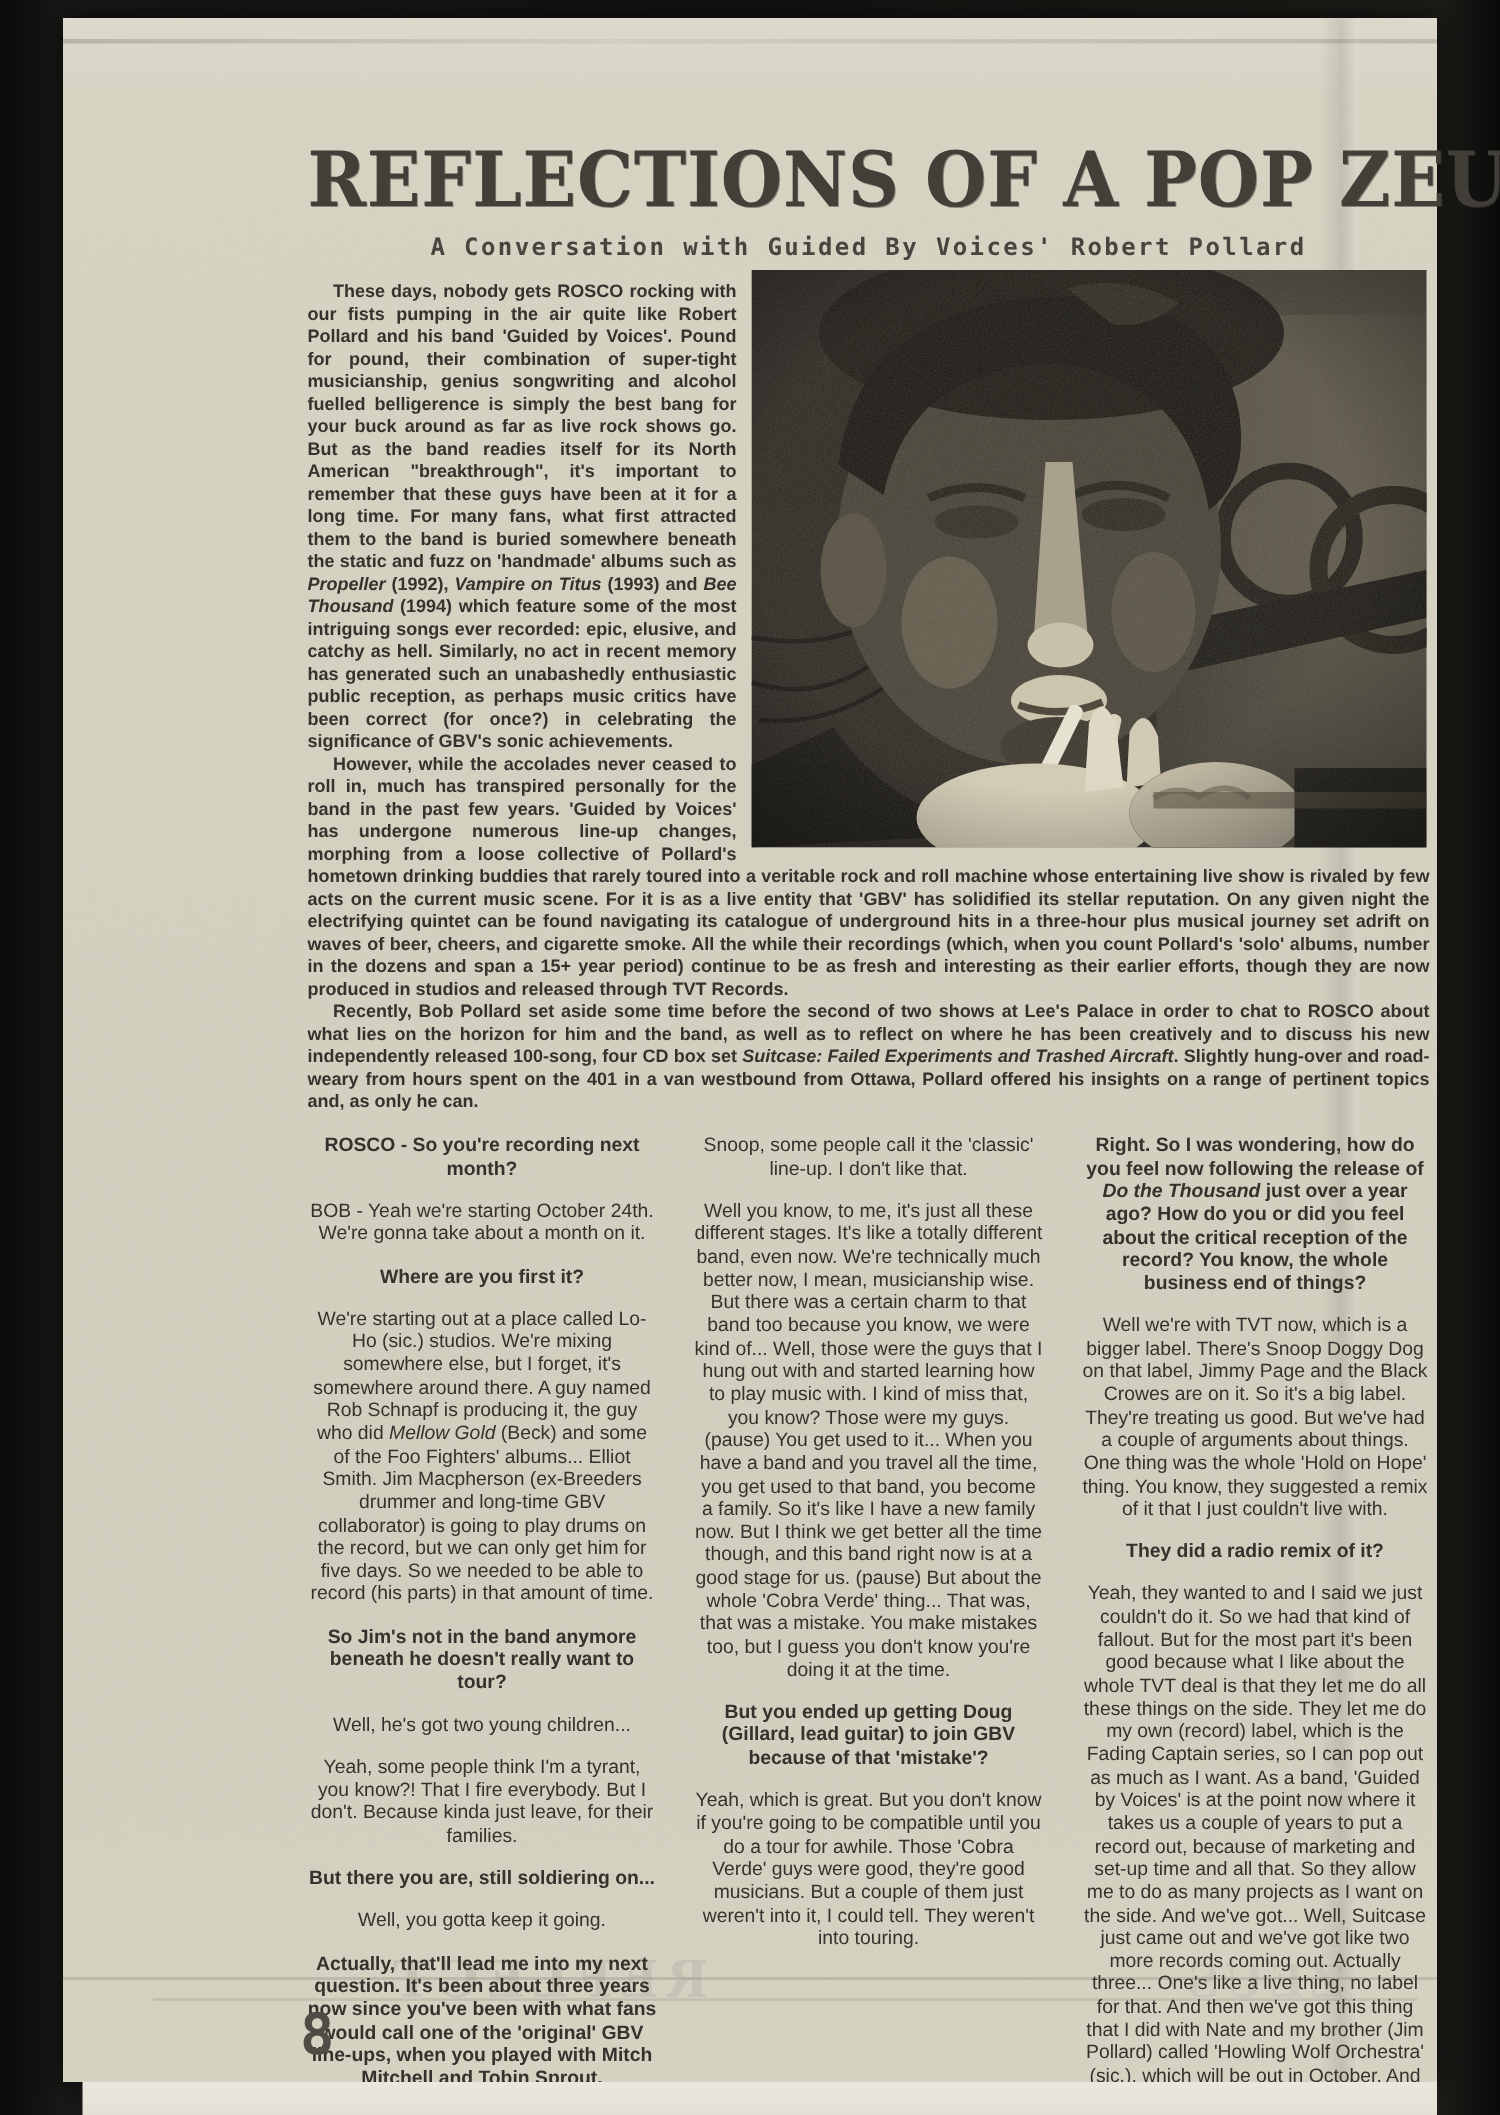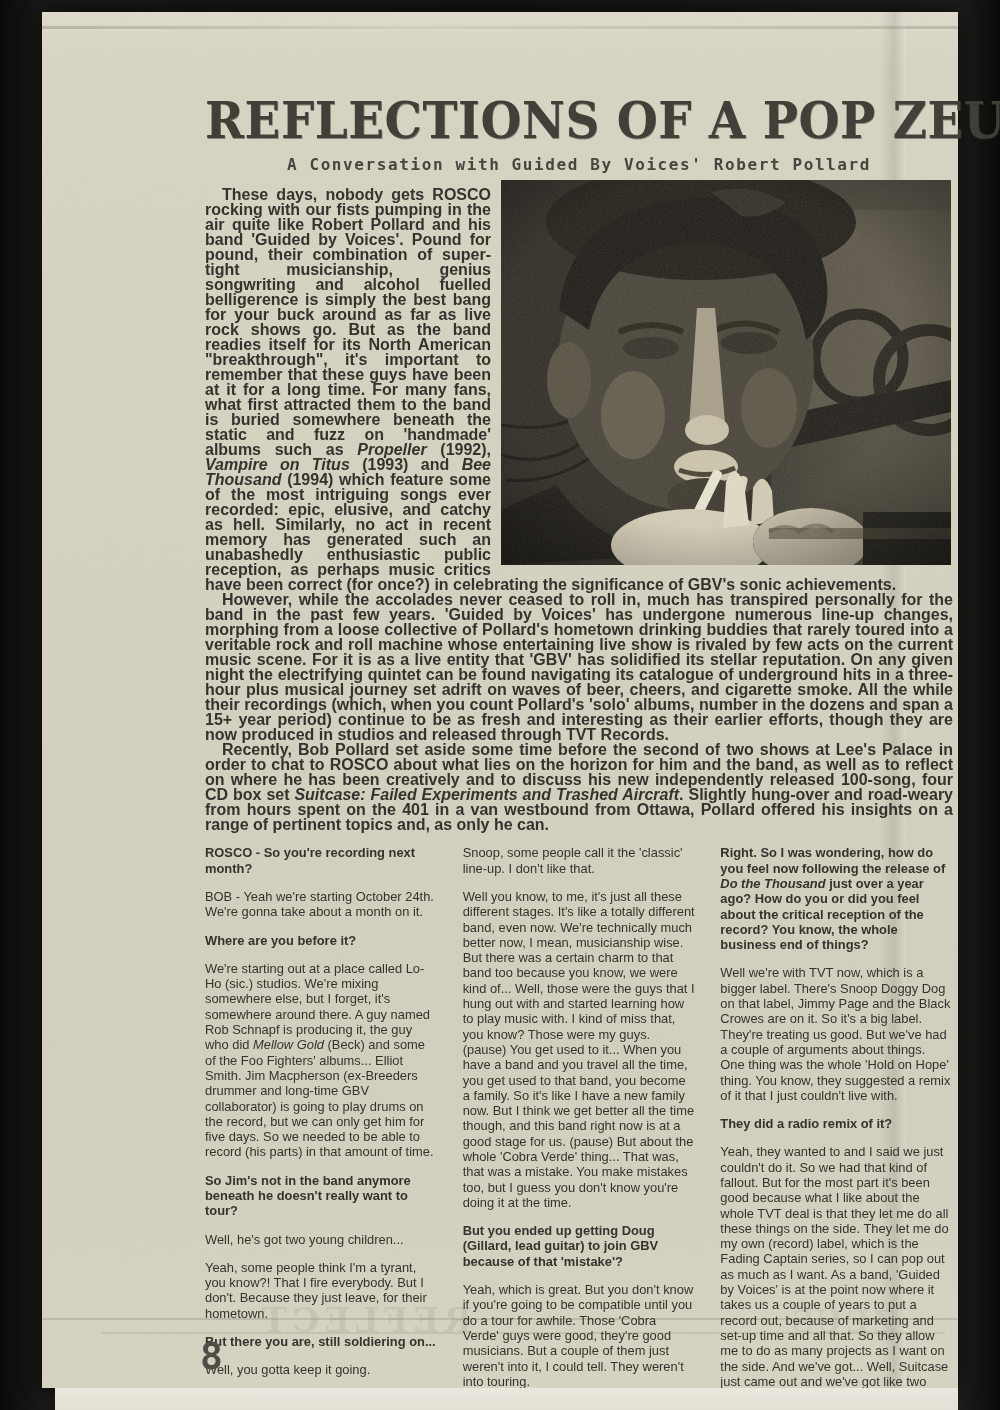--- a/index.html
+++ b/index.html
@@ -43,29 +43,29 @@
   }
   .subtitle {
     margin-top:12px;
     font-family:"DejaVu Sans Mono", monospace; font-weight:bold;
     font-size:16px; letter-spacing:1.6px; color:#46443d; white-space:nowrap;
   }
 
   .article { margin-top:13px; color:#33312b; }
   .photo-wrap { float:right; width:450px; height:385px; margin:-7px 2px 5px 10px; }
   .photo-wrap svg { display:block; width:100%; height:100%; }
-  .intro { font-weight:bold; font-size:16px; line-height:15px; text-align:justify; }
+  .intro { font-weight:bold; font-size:12px; line-height:15px; text-align:justify; }
   .intro p { margin:0; text-indent:17px; }
 
   .interview {
     clear:both; display:flex; gap:25px; margin-top:13px;
     font-size:12.9px; line-height:15.3px; text-align:left;
   }
   .interview .col { flex:1; min-width:0; }
-  .interview p { margin:0 0 13px 0; }
+  .interview p { margin:0 0 13px 0;text-align:center; }
   .interview p.question { font-weight:bold; }
 
   .page-number {
     position:absolute; left:158px; top:1322px;
     font-family:"DejaVu Sans Mono", monospace;
     font-size:38px; font-weight:bold; color:#4e4c45;
   }
   .bleed {
     position:absolute; transform:scaleX(-1);
     font-family:"DejaVu Serif", serif; font-weight:bold;
@@ -155,25 +155,25 @@
 
         <p><span>These days, nobody gets ROSCO rocking with our fists pumping in the air quite like Robert Pollard and his band 'Guided by Voices'.  Pound for pound, their combination of super-tight musicianship, genius songwriting and alcohol fuelled belligerence is simply the best bang for your buck around as far as live rock shows go.  But as the band readies itself for its North American "breakthrough", it's important to remember that these guys have been at it for a long time.  For many fans, what first attracted them to the band is buried somewhere beneath the static and fuzz on 'handmade' albums such as </span><i>Propeller</i><span> (1992), </span><i>Vampire on Titus</i><span> (1993) and </span><i>Bee Thousand</i><span> (1994) which feature some of the most intriguing songs ever recorded: epic, elusive, and catchy as hell.  Similarly, no act in recent memory has generated such an unabashedly enthusiastic public reception, as perhaps music critics have been correct (for once?) in celebrating the significance of GBV's sonic achievements.</span></p>
             <p><span>However, while the accolades never ceased to roll in, much has transpired personally for the band in the past few years.  'Guided by Voices' has undergone numerous line-up changes, morphing from a loose collective of Pollard's hometown drinking buddies that rarely toured into a veritable rock and roll machine whose entertaining live show is rivaled by few acts on the current music scene.  For it is as a live entity that 'GBV' has solidified its stellar reputation.  On any given night the electrifying quintet can be found navigating its catalogue of underground hits in a three-hour plus musical journey set adrift on waves of beer, cheers, and cigarette smoke.  All the while their recordings (which, when you count Pollard's 'solo' albums, number in the dozens and span a 15+ year period) continue to be as fresh and interesting as their earlier efforts, though they are now produced in studios and released through TVT Records.</span></p>
             <p><span>Recently, Bob Pollard set aside some time before the second of two shows at Lee's Palace in order to chat to ROSCO about what lies on the horizon for him and the band, as well as to reflect on where he has been creatively and to discuss his new independently released 100-song, four CD box set </span><i>Suitcase: Failed Experiments and Trashed Aircraft</i><span>.  Slightly hung-over and road-weary from hours spent on the 401 in a van westbound from Ottawa, Pollard offered his insights on a range of pertinent topics and, as only he can.</span></p>
           </div>
 
         <div class="interview">
           <div class="col">
               <p class="question"><span>ROSCO - So you're recording next month?</span></p>
               <p class="answer"><span>BOB - Yeah we're starting October 24th.  We're gonna take about a month on it.</span></p>
-              <p class="question"><span>Where are you before it?</span></p>
+              <p class="question"><span>Where are you first it?</span></p>
               <p class="answer"><span>We're starting out at a place called Lo-Ho (sic.) studios.  We're mixing somewhere else, but I forget, it's somewhere around there.  A guy named Rob Schnapf is producing it, the guy who did </span><i>Mellow Gold</i><span> (Beck) and some of the Foo Fighters' albums...  Elliot Smith.  Jim Macpherson (ex-Breeders drummer and long-time GBV collaborator) is going to play drums on the record, but we can only get him for five days.  So we needed to be able to record (his parts) in that amount of time.</span></p>
               <p class="question"><span>So Jim's not in the band anymore beneath he doesn't really want to tour?</span></p>
               <p class="answer"><span>Well, he's got two young children...</span></p>
-              <p class="answer"><span>Yeah, some people think I'm a tyrant, you know?!  That I fire everybody.  But I don't. Because they just leave, for their hometown.</span></p>
+              <p class="answer"><span>Yeah, some people think I'm a tyrant, you know?!  That I fire everybody.  But I don't. Because kinda just leave, for their families.</span></p>
               <p class="question"><span>But there you are, still soldiering on...</span></p>
               <p class="answer"><span>Well, you gotta keep it going.</span></p>
               <p class="question"><span>Actually, that'll lead me into my next question.  It's been about three years now since you've been with what fans would call one of the 'original' GBV line-ups, when you played with Mitch Mitchell and Tobin Sprout.</span></p>
             </div>
           <div class="col">
               <p class="answer"><span>Snoop, some people call it the 'classic' line-up. I don't like that.</span></p>
               <p class="answer"><span>Well you know, to me, it's just all these different stages.  It's like a totally different band, even now.  We're technically much better now, I mean, musicianship wise.  But there was a certain charm to that band too because you know, we were kind of...  Well, those were the guys that I hung out with and started learning how to play music with.  I kind of miss that, you know?  Those were my guys.  (pause)  You get used to it... When you have a band and you travel all the time, you get used to that band, you become a family.  So it's like I have a new family now.  But I think we get better all the time though, and this band right now is at a good stage for us. (pause)  But about the whole 'Cobra Verde' thing...  That was, that was a mistake. You make mistakes too, but I guess you don't know you're doing it at the time.</span></p>
               <p class="question"><span>But you ended up getting Doug (Gillard, lead guitar) to join GBV because of that 'mistake'?</span></p>
               <p class="answer"><span>Yeah, which is great.  But you don't know if you're going to be compatible until you do a tour for awhile.  Those 'Cobra Verde' guys were good, they're good musicians.  But a couple of them just weren't into it, I could tell. They weren't into touring.</span></p>
             </div>

